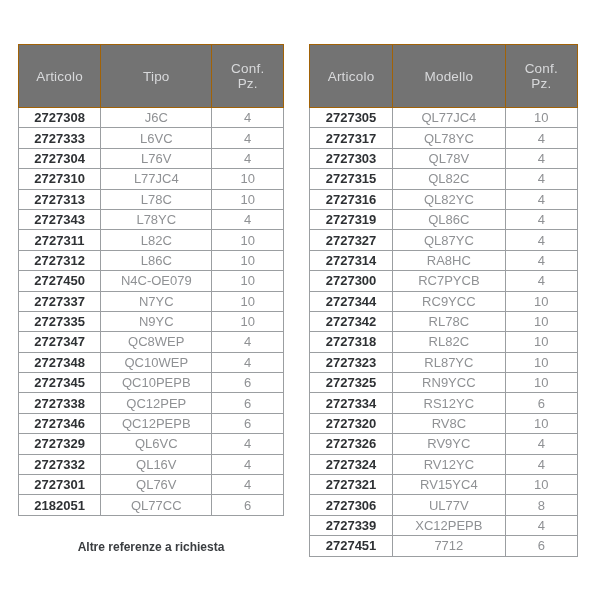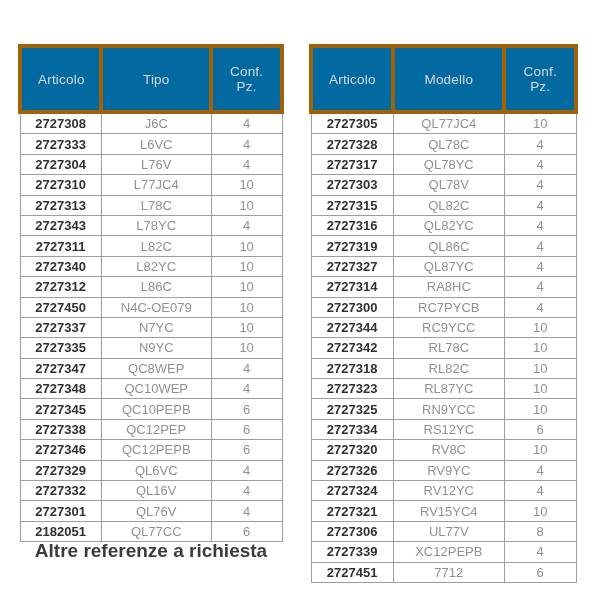--- a/index.html
+++ b/index.html
@@ -16,27 +16,27 @@
   }
   table.parts-table {
     position: absolute;
     top: 44px;
     border-collapse: collapse;
     table-layout: fixed;
   }
   #left-table  { left: 18px;  width: 266px; }
   #right-table { left: 309px; width: 269px; }
   table.parts-table th {
-    background: #0369a1;
+    background: #737373;
     color: #d8d9db;
     font-weight: 400;
     font-size: 13.5px;
     height: 20px;
     padding: 16px;
-    border: 4px solid #a16207;
+    border: 1px solid #a16207;
     text-align: center;
     letter-spacing: 0.2px;
   }
   table.parts-table td {
     border: 1px solid #9b9ea1;
     height: 19.4px;
     padding: 0;
     text-align: center;
     font-size: 13px;
     white-space: nowrap;
@@ -48,21 +48,21 @@
   }
   table.parts-table td.val {
     color: #8f9194;
   }
   .footer-note {
     position: absolute;
     left: 18px;
     top: 540px;
     width: 266px;
     text-align: center;
-    font-size: 19px;
+    font-size: 12px;
     font-weight: bold;
     color: #3a3d40;
   }
 </style>
 </head>
 <body>
 
 <table class="parts-table" id="left-table">
   <colgroup>
     <col style="width:31%">
@@ -106,25 +106,20 @@
         <td class="art">2727343</td>
         <td class="val">L78YC</td>
         <td class="val">4</td>
       </tr>
       <tr>
         <td class="art">2727311</td>
         <td class="val">L82C</td>
         <td class="val">10</td>
       </tr>
       <tr>
-        <td class="art">2727340</td>
-        <td class="val">L82YC</td>
-        <td class="val">10</td>
-      </tr>
-      <tr>
         <td class="art">2727312</td>
         <td class="val">L86C</td>
         <td class="val">10</td>
       </tr>
       <tr>
         <td class="art">2727450</td>
         <td class="val">N4C-OE079</td>
         <td class="val">10</td>
       </tr>
       <tr>
@@ -198,25 +193,20 @@
       <th>Conf. Pz.</th>
     </tr>
   </thead>
   <tbody>
       <tr>
         <td class="art">2727305</td>
         <td class="val">QL77JC4</td>
         <td class="val">10</td>
       </tr>
       <tr>
-        <td class="art">2727328</td>
-        <td class="val">QL78C</td>
-        <td class="val">4</td>
-      </tr>
-      <tr>
         <td class="art">2727317</td>
         <td class="val">QL78YC</td>
         <td class="val">4</td>
       </tr>
       <tr>
         <td class="art">2727303</td>
         <td class="val">QL78V</td>
         <td class="val">4</td>
       </tr>
       <tr>

